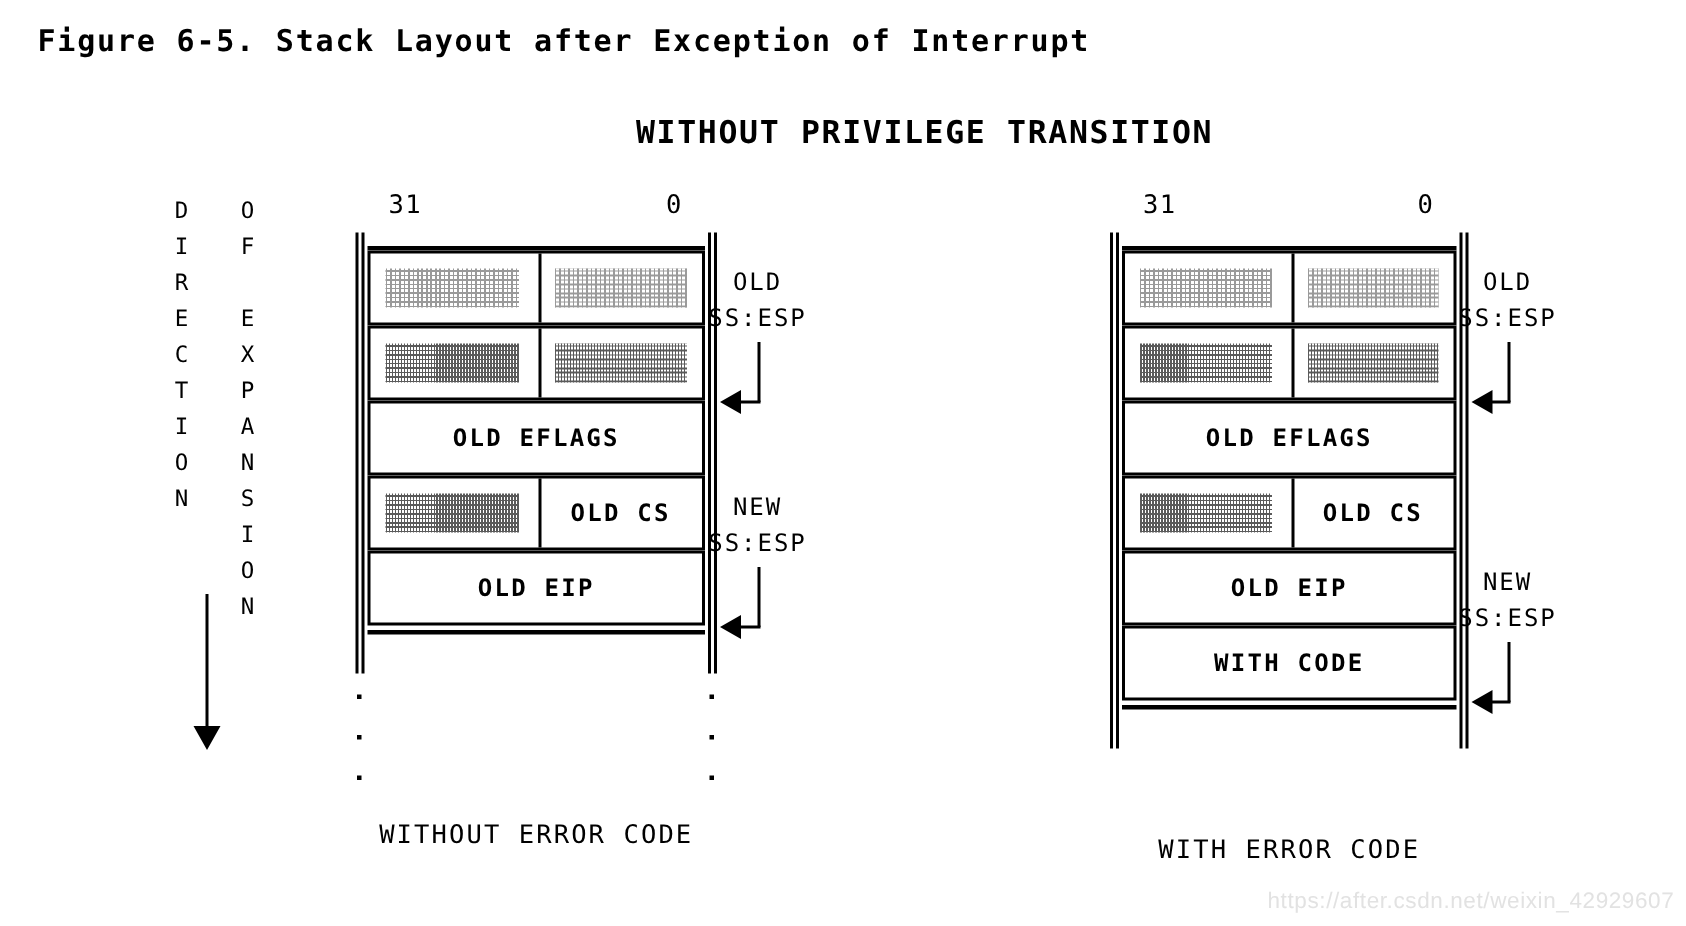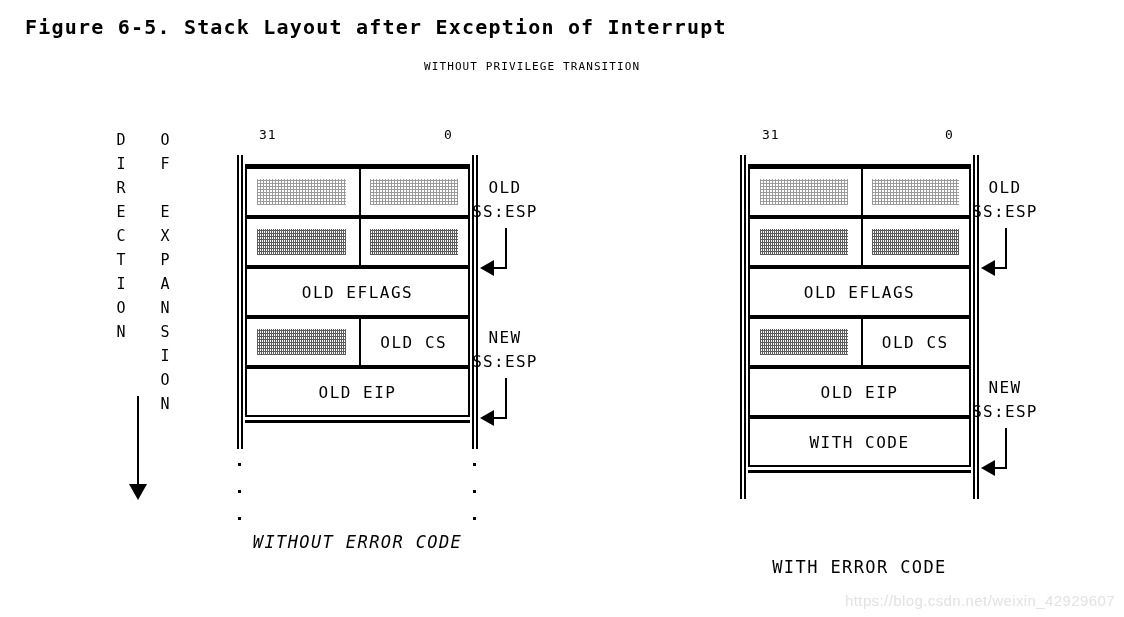--- a/index.html
+++ b/index.html
@@ -9,22 +9,22 @@
     color:#000000;
   }
   .abs{position:absolute;}
 
   
   #fig-title{
     left:25px;top:15px;
     font-size:20px;font-weight:bold;letter-spacing:1.2px;white-space:nowrap;
   }
   #subtitle{
-    left:424px;top:60px;
-    font-size:11px;letter-spacing:1.1px;white-space:nowrap;
+    left:424px;top:76px;
+    font-size:21px;letter-spacing:1.1px;white-space:nowrap;font-weight:bold;
   }
 
   
   .vcol{font-size:15px;line-height:24px;text-align:center;width:18px;}
   #dir-col{left:112px;top:128px;}
   #exp-col{left:156px;top:128px;}
   .vcol span{display:block;}
 
   #dir-arrow-line{
     left:137px;top:396px;width:2px;height:90px;background:#000;
@@ -34,42 +34,42 @@
     width:0;height:0;border-left:9px solid transparent;border-right:9px solid transparent;
     border-top:16px solid #000;
   }
 
   
   .stack{position:absolute;}
   .wall{position:absolute;width:2px;background:#000;}
 
   .toprail{position:absolute;height:3px;background:#000;}
 
-  .row{position:absolute;border:2px solid #000;box-sizing:border-box;background:#fff;}
+  .row{position:absolute;border:2px solid #000;box-sizing:border-box;background:#fff;font-weight:bold;}
   .row .lbl{
     position:absolute;left:0;right:0;top:50%;transform:translateY(-50%);
     text-align:center;font-size:16px;letter-spacing:1.5px;white-space:nowrap;
   }
   .half-div{position:absolute;width:2px;background:#000;top:0;bottom:0;}
 
   .hatch{
     position:absolute;
   }
   .hatch-coarse{
     background-image:
       repeating-linear-gradient(0deg,#9a9a9a 0px,#9a9a9a 1px,transparent 1px,transparent 3px),
       repeating-linear-gradient(90deg,#9a9a9a 0px,#9a9a9a 1px,transparent 1px,transparent 3px);
   }
   .hatch-dense{
     background-image:
       repeating-linear-gradient(0deg,#5a5a5a 0px,#5a5a5a 1px,transparent 1px,transparent 3px),
       repeating-linear-gradient(90deg,#5a5a5a 0px,#5a5a5a 1px,transparent 1px,transparent 2px);
   }
 
-  .bitlabel{position:absolute;font-size:13px;letter-spacing:1px;}
+  .bitlabel{position:absolute;font-size:17px;letter-spacing:1px;}
 
   .dot{position:absolute;width:3px;height:3px;background:#000;}
 
   
   .ptr-h{position:absolute;height:2px;background:#000;}
   .ptr-v{position:absolute;width:2px;background:#000;}
   .ptr-head{
     position:absolute;width:0;height:0;
     border-top:8px solid transparent;border-bottom:8px solid transparent;
     border-right:14px solid #000;
@@ -154,21 +154,21 @@
     </div>
     <div class="row" style="left: 245px; top: 367px; width: 225px; height: 50px;">
       <div class="lbl">OLD EIP</div>
     </div>
     <div class="dot" style="left: 238px; top: 463px;"></div>
     <div class="dot" style="left: 473px; top: 463px;"></div>
     <div class="dot" style="left: 238px; top: 490px;"></div>
     <div class="dot" style="left: 473px; top: 490px;"></div>
     <div class="dot" style="left: 238px; top: 517px;"></div>
     <div class="dot" style="left: 473px; top: 517px;"></div>
-    <div class="caption" style="left: 232px; top: 532px; width: 251px; text-align: center; font-style: italic;">WITHOUT ERROR CODE</div>
+    <div class="caption" style="left: 232px; top: 547px; width: 251px; text-align: center;">WITHOUT ERROR CODE</div>
     <div class="ptr-head" style="left: 480px; top: 260px;"></div>
     <div class="ptr-h" style="left: 493px; top: 267px; width: 14px;"></div>
     <div class="ptr-v" style="left: 505px; top: 228px; height: 40px;"></div>
     <div class="ptr-lbl" style="left: 443px; top: 176px; width: 124px;">
       <div>OLD</div>
       <div>SS:ESP</div>
     </div>
     <div class="ptr-head" style="left: 480px; top: 410px;"></div>
     <div class="ptr-h" style="left: 493px; top: 417px; width: 14px;"></div>
     <div class="ptr-v" style="left: 505px; top: 378px; height: 40px;"></div>
@@ -220,13 +220,13 @@
     </div>
     <div class="ptr-head" style="left: 981px; top: 460px;"></div>
     <div class="ptr-h" style="left: 994px; top: 467px; width: 13px;"></div>
     <div class="ptr-v" style="left: 1005px; top: 428px; height: 40px;"></div>
     <div class="ptr-lbl" style="left: 943px; top: 376px; width: 124px;">
       <div>NEW</div>
       <div>SS:ESP</div>
     </div>
   </div>
 
-<div class="abs" id="watermark">https://blog.csdn.net/weixin_42929607</div>
+<div class="abs" id="watermark">https://after.csdn.net/weixin_42929607</div>
 
 </body></html>

